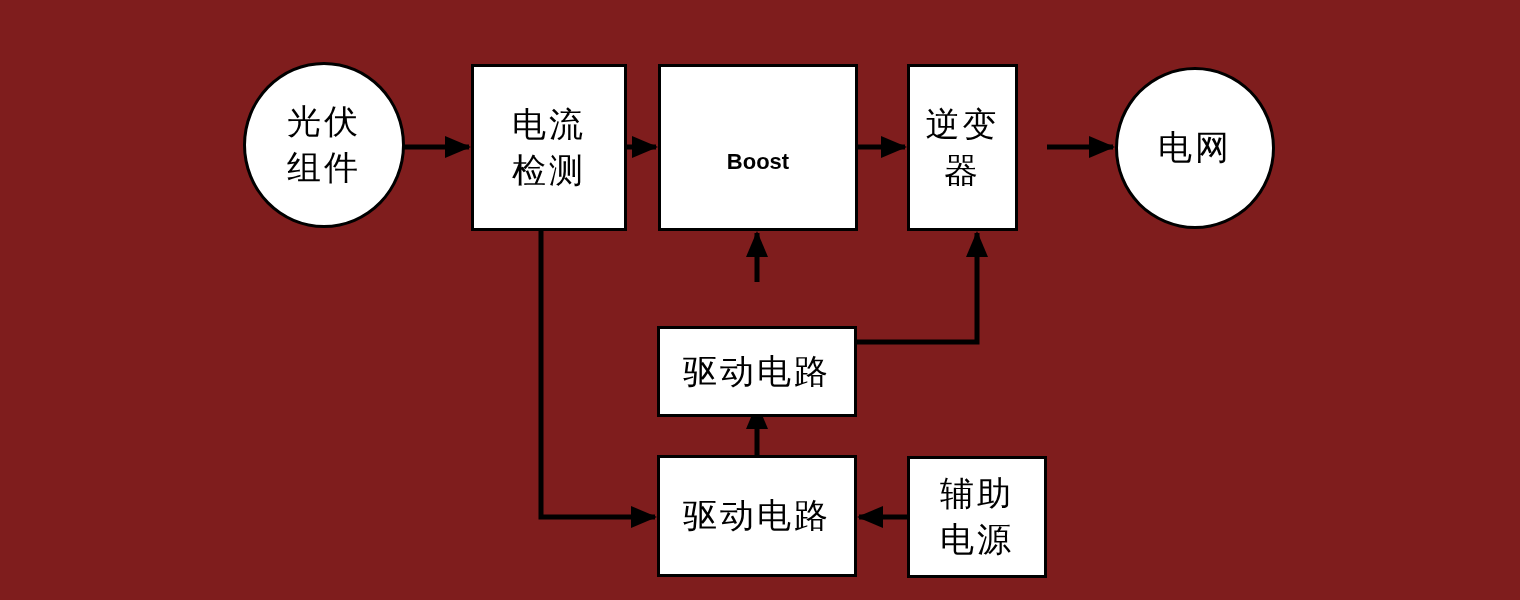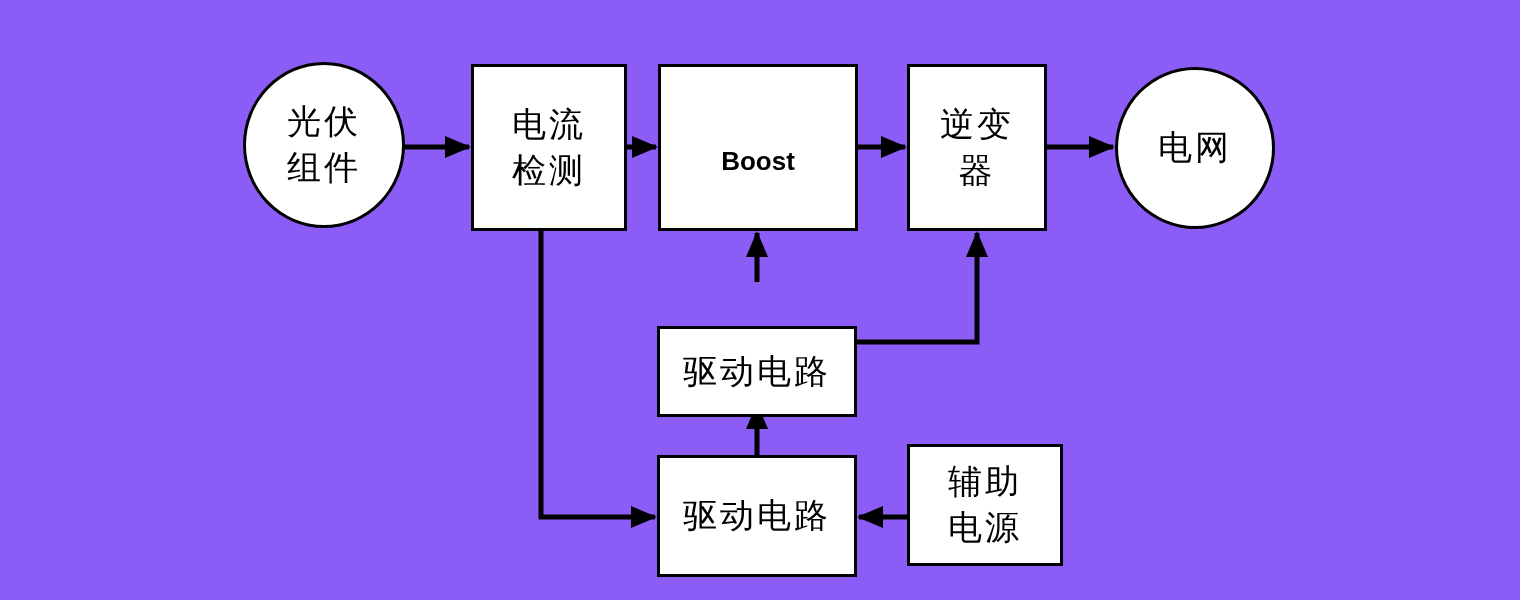--- a/index.html
+++ b/index.html
@@ -5,21 +5,21 @@
   html, body {
     margin: 0;
     padding: 0;
     background: #ffffff;
     font-family: "Liberation Sans", sans-serif;
   }
   #stage {
     position: relative;
     width: 1520px;
     height: 600px;
-    background: #8b5cf6;
+    background: #7f1d1d;
     overflow: hidden;
   }
   #wires {
     position: absolute;
     left: 0; top: 0;
     z-index: 1;
   }
   .node {
     position: absolute;
     box-sizing: border-box;
@@ -36,35 +36,35 @@
   .ellipse { border-radius: 50%; }
   .zh {
     font-family: "DejaVu Serif", "Liberation Serif", serif;
     font-size: 34px;
     letter-spacing: 3px;
     line-height: 1.35;
     white-space: nowrap;
   }
   .latin {
     font-family: "Liberation Sans", sans-serif;
-    font-size: 26px;
+    font-size: 22px;
     font-weight: 600;
     line-height: 1.45;
     white-space: nowrap;
     margin-top: 28px;
   }
   
   #node-pv       { left: 243px;  top: 62px;  width: 162px; height: 166px; }
   #node-current  { left: 471px;  top: 64px;  width: 156px; height: 167px; }
   #node-boost    { left: 658px;  top: 64px;  width: 200px; height: 167px; }
-  #node-inverter { left: 907px;  top: 64px;  width: 140px; height: 167px; }
+  #node-inverter { left: 907px;  top: 64px;  width: 111px; height: 167px; }
   #node-grid     { left: 1115px; top: 67px;  width: 160px; height: 162px; text-align: right; }
   #node-driver   { left: 657px;  top: 282px; width: 200px; height: 91px; margin-top: 44px; }
   #node-control  { left: 657px;  top: 455px; width: 200px; height: 122px; }
-  #node-aux      { left: 907px;  top: 444px; width: 156px; height: 122px; }
+  #node-aux      { left: 907px;  top: 456px; width: 140px; height: 122px; }
 </style>
 </head>
 <body>
 
 <div id="stage">
 
   <svg id="wires" width="1520" height="600" viewBox="0 0 1520 600">
     <defs>
       <marker id="arrow" markerUnits="userSpaceOnUse" markerWidth="26" markerHeight="22" refX="24" refY="11" orient="auto">
         <path d="M0,0 L26,11 L0,22 Z" fill="#000000"></path>

